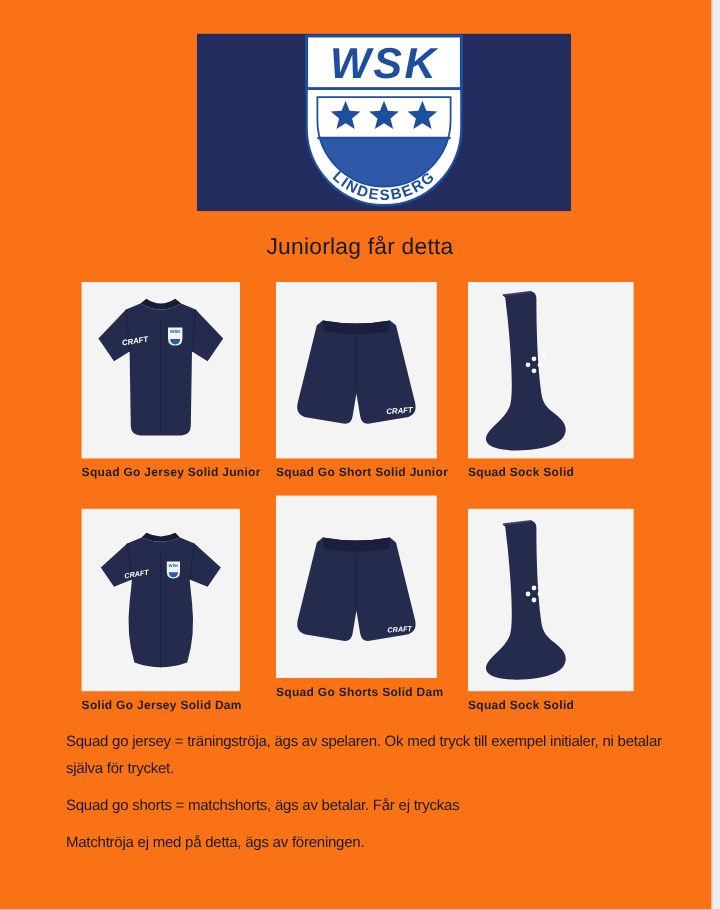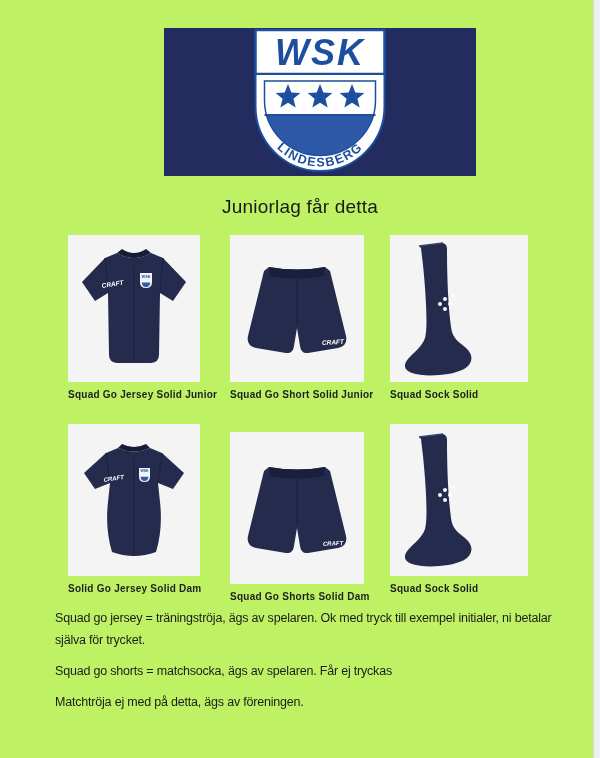--- a/index.html
+++ b/index.html
@@ -1,16 +1,16 @@
 <!DOCTYPE html>
 <html><head>
 <meta charset="utf-8">
 <style>
   html,body{margin:0;padding:0;background:#fff;}
-  .page{position:relative;width:600px;height:758px;background:#bef264;overflow:hidden;
+  .page{position:relative;width:600px;height:758px;background:#f97316;overflow:hidden;
         font-family:"Liberation Sans",sans-serif;text-decoration:underline;}
   .scrollbar{position:absolute;top:0;right:0;width:6px;height:758px;background:#eef0f0;
              border-left:1px solid #d6dbdb;}
   .logo-banner{position:absolute;left:164px;top:28px;width:312px;height:148px;}
   .logo-banner svg{display:block;}
   .heading{position:absolute;left:0;top:196px;width:600px;margin:0;text-align:center;
            font-size:19px;font-weight:400;color:#1a1a1a;letter-spacing:.2px;}
   .card{position:absolute;}
   .card .img{background:#f4f4f5;}
   .row1 .img{height:147px;}
@@ -118,21 +118,21 @@
         <g transform="translate(71 44)">
           <path d="M0 0 h11 v8.5 q0 5.5 -5.5 5.5 q-5.5 0 -5.5 -5.5 Z" fill="#f2f4f8"></path>
           <text x="5.5" y="4.4" text-anchor="middle" font-size="3.5" font-weight="700" fill="#1d4f9e" font-family="Liberation Sans, sans-serif">WSK</text>
           <path d="M1.6 8.8 h7.8 q-0.3 4.2 -3.9 4.2 q-3.6 0 -3.9 -4.2 Z" fill="#2e59a8"></path>
         </g>
       </svg>
     </div>
     <div class="caption">Solid Go Jersey Solid Dam</div>
   </div>
 
-  <div class="card row2" style="left:230px;top:432px;width:134px;">
+  <div class="card row2" style="left:230px;top:413px;width:134px;">
     <div class="img">
       <svg viewBox="0 0 134 152">
         <g transform="translate(0 3)">
           <path d="M39 32 Q67 37 95 32 L100 36 L116 101 Q118 111 108 113 L78 118 Q71 119 70 111 L67 93 L64 111 Q63 119 56 118 L26 113 Q16 111 18 101 L34 36 Z" fill="#252b4d"></path>
           <path d="M39 32 Q67 37 95 32 L94 41 Q67 46 40 41 Z" fill="#191f3d"></path>
           <path d="M67 45 L67 90" stroke="#1b2142" stroke-width="1.2" fill="none"></path>
           <text class="craft-txt" x="93" y="111" font-size="6" transform="rotate(-3 93 111)">CRAFT</text>
         </g>
       </svg>
     </div>
@@ -153,17 +153,17 @@
             <circle cx="63" cy="61" r="1.6"></circle>
           </g>
         </g>
       </svg>
     </div>
     <div class="caption">Squad Sock Solid</div>
   </div>
 
   <div class="notes">
     <p>Squad go jersey = träningströja, ägs av spelaren. Ok med tryck till exempel initialer, ni betalar själva för trycket.</p>
-    <p>Squad go shorts = matchsocka, ägs av spelaren. Får ej tryckas</p>
+    <p>Squad go shorts = matchshorts, ägs av betalar. Får ej tryckas</p>
     <p>Matchtröja ej med på detta, ägs av föreningen.</p>
   </div>
 
 </div>
 
 </body></html>

